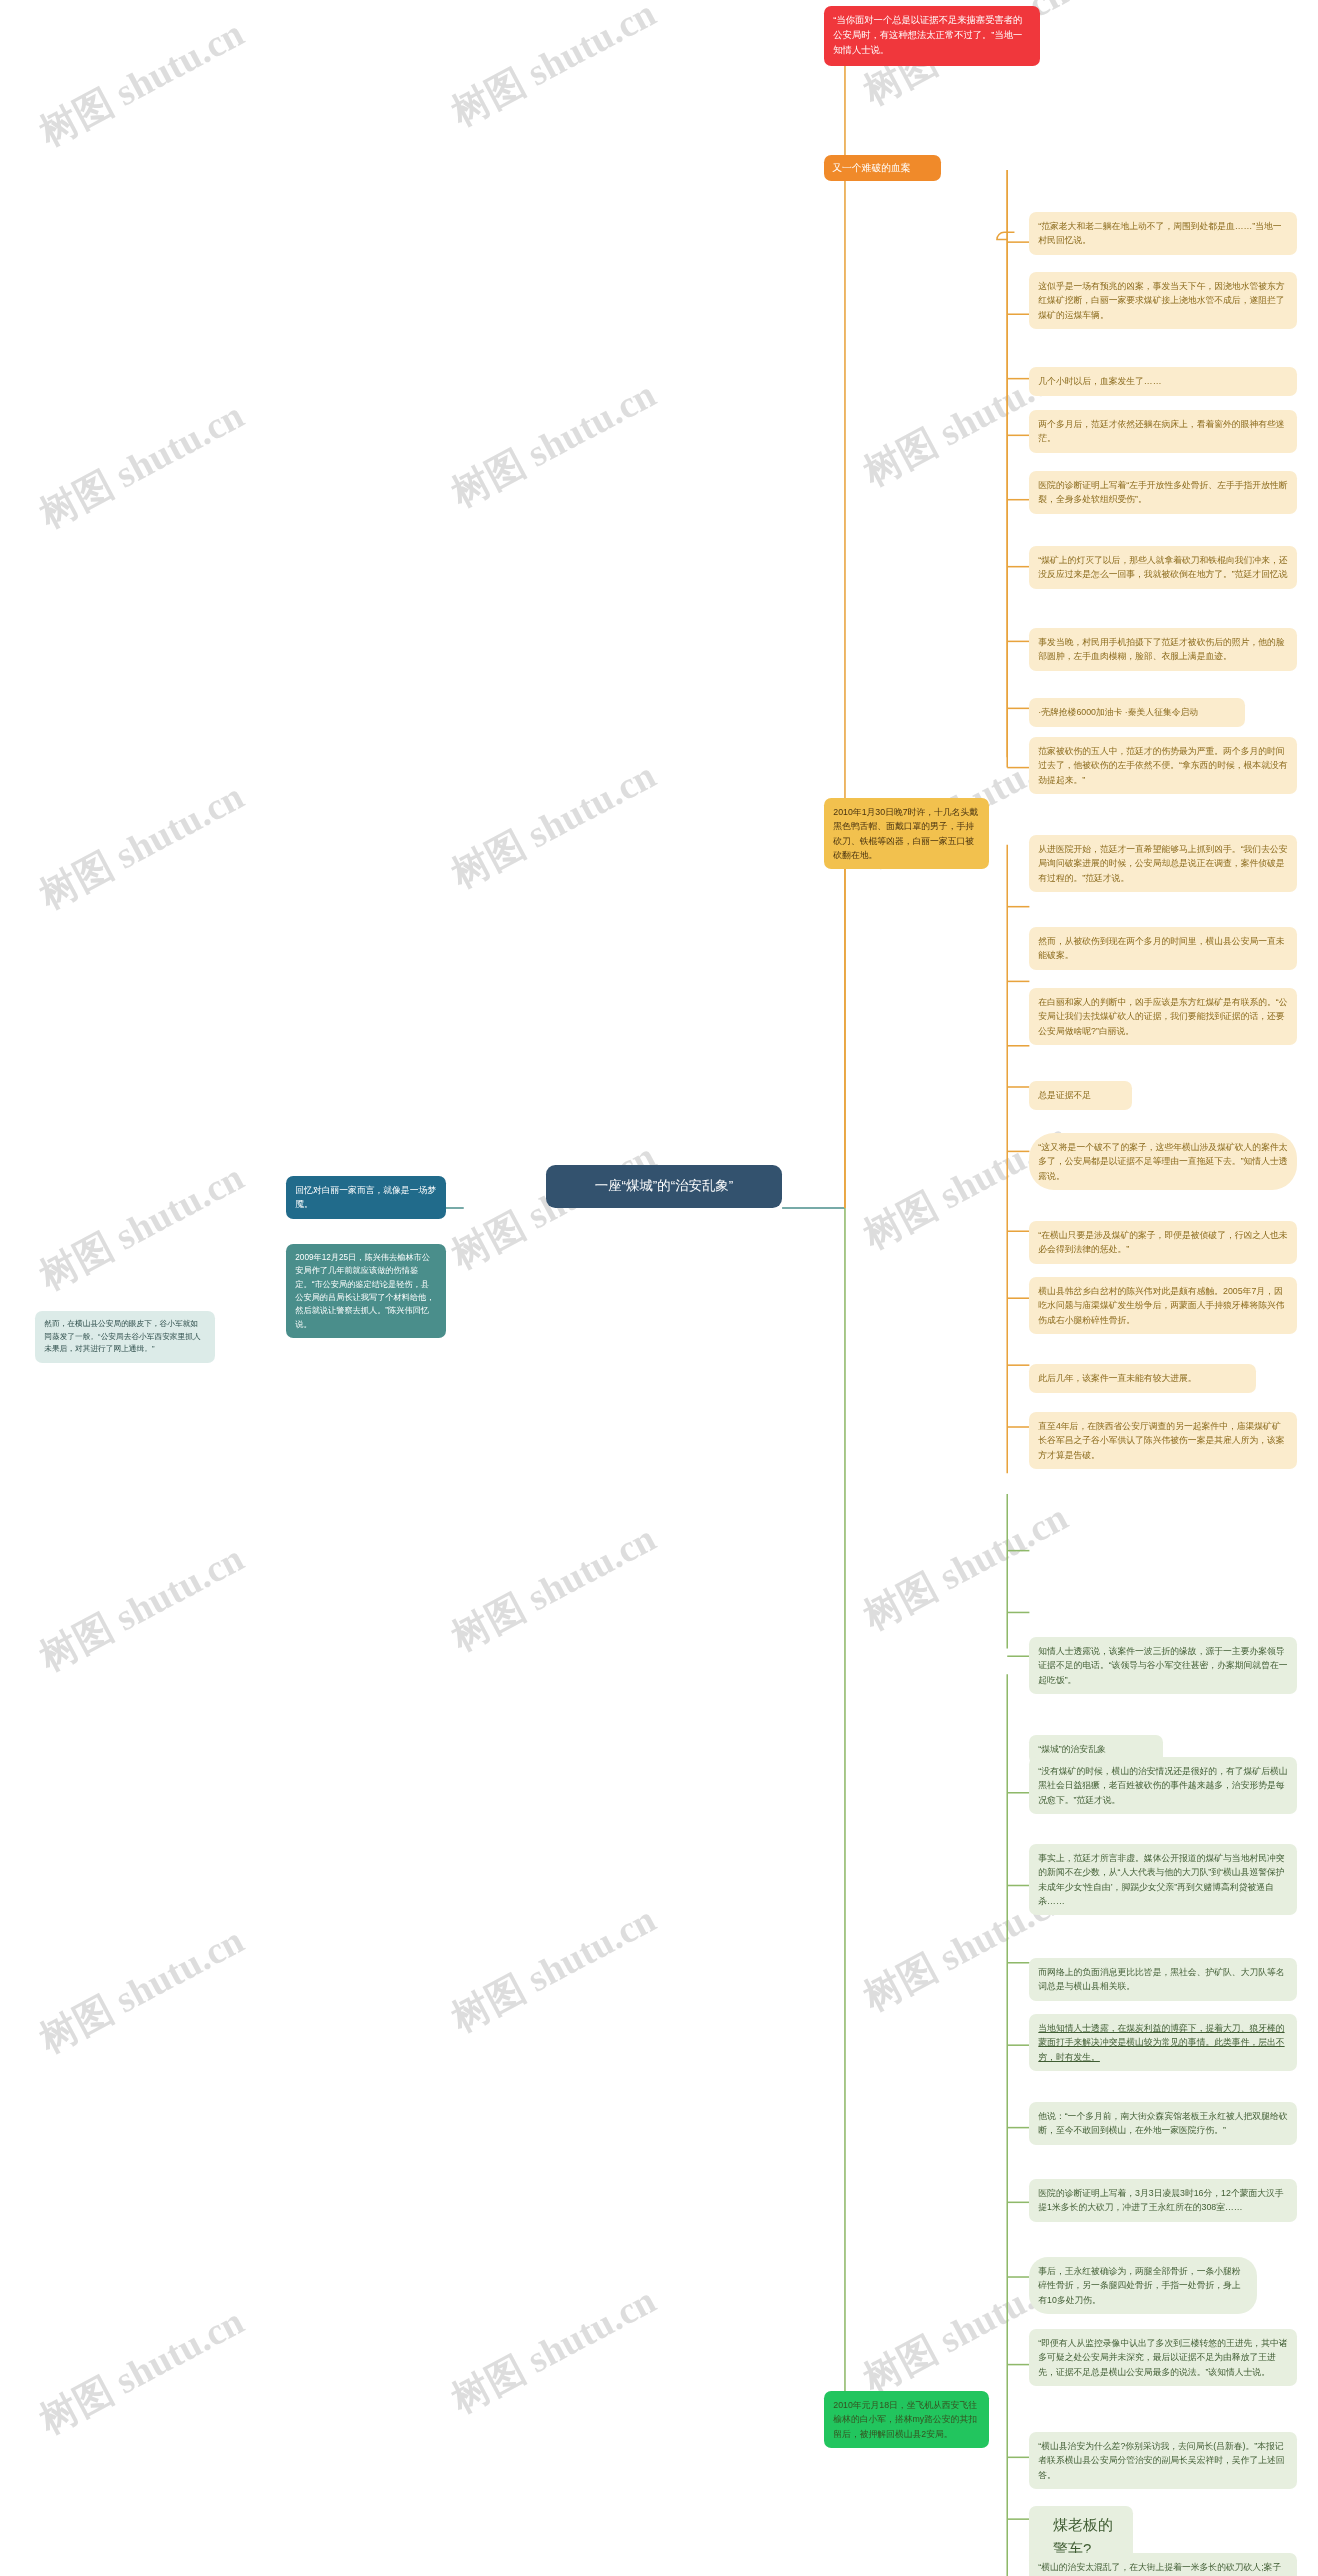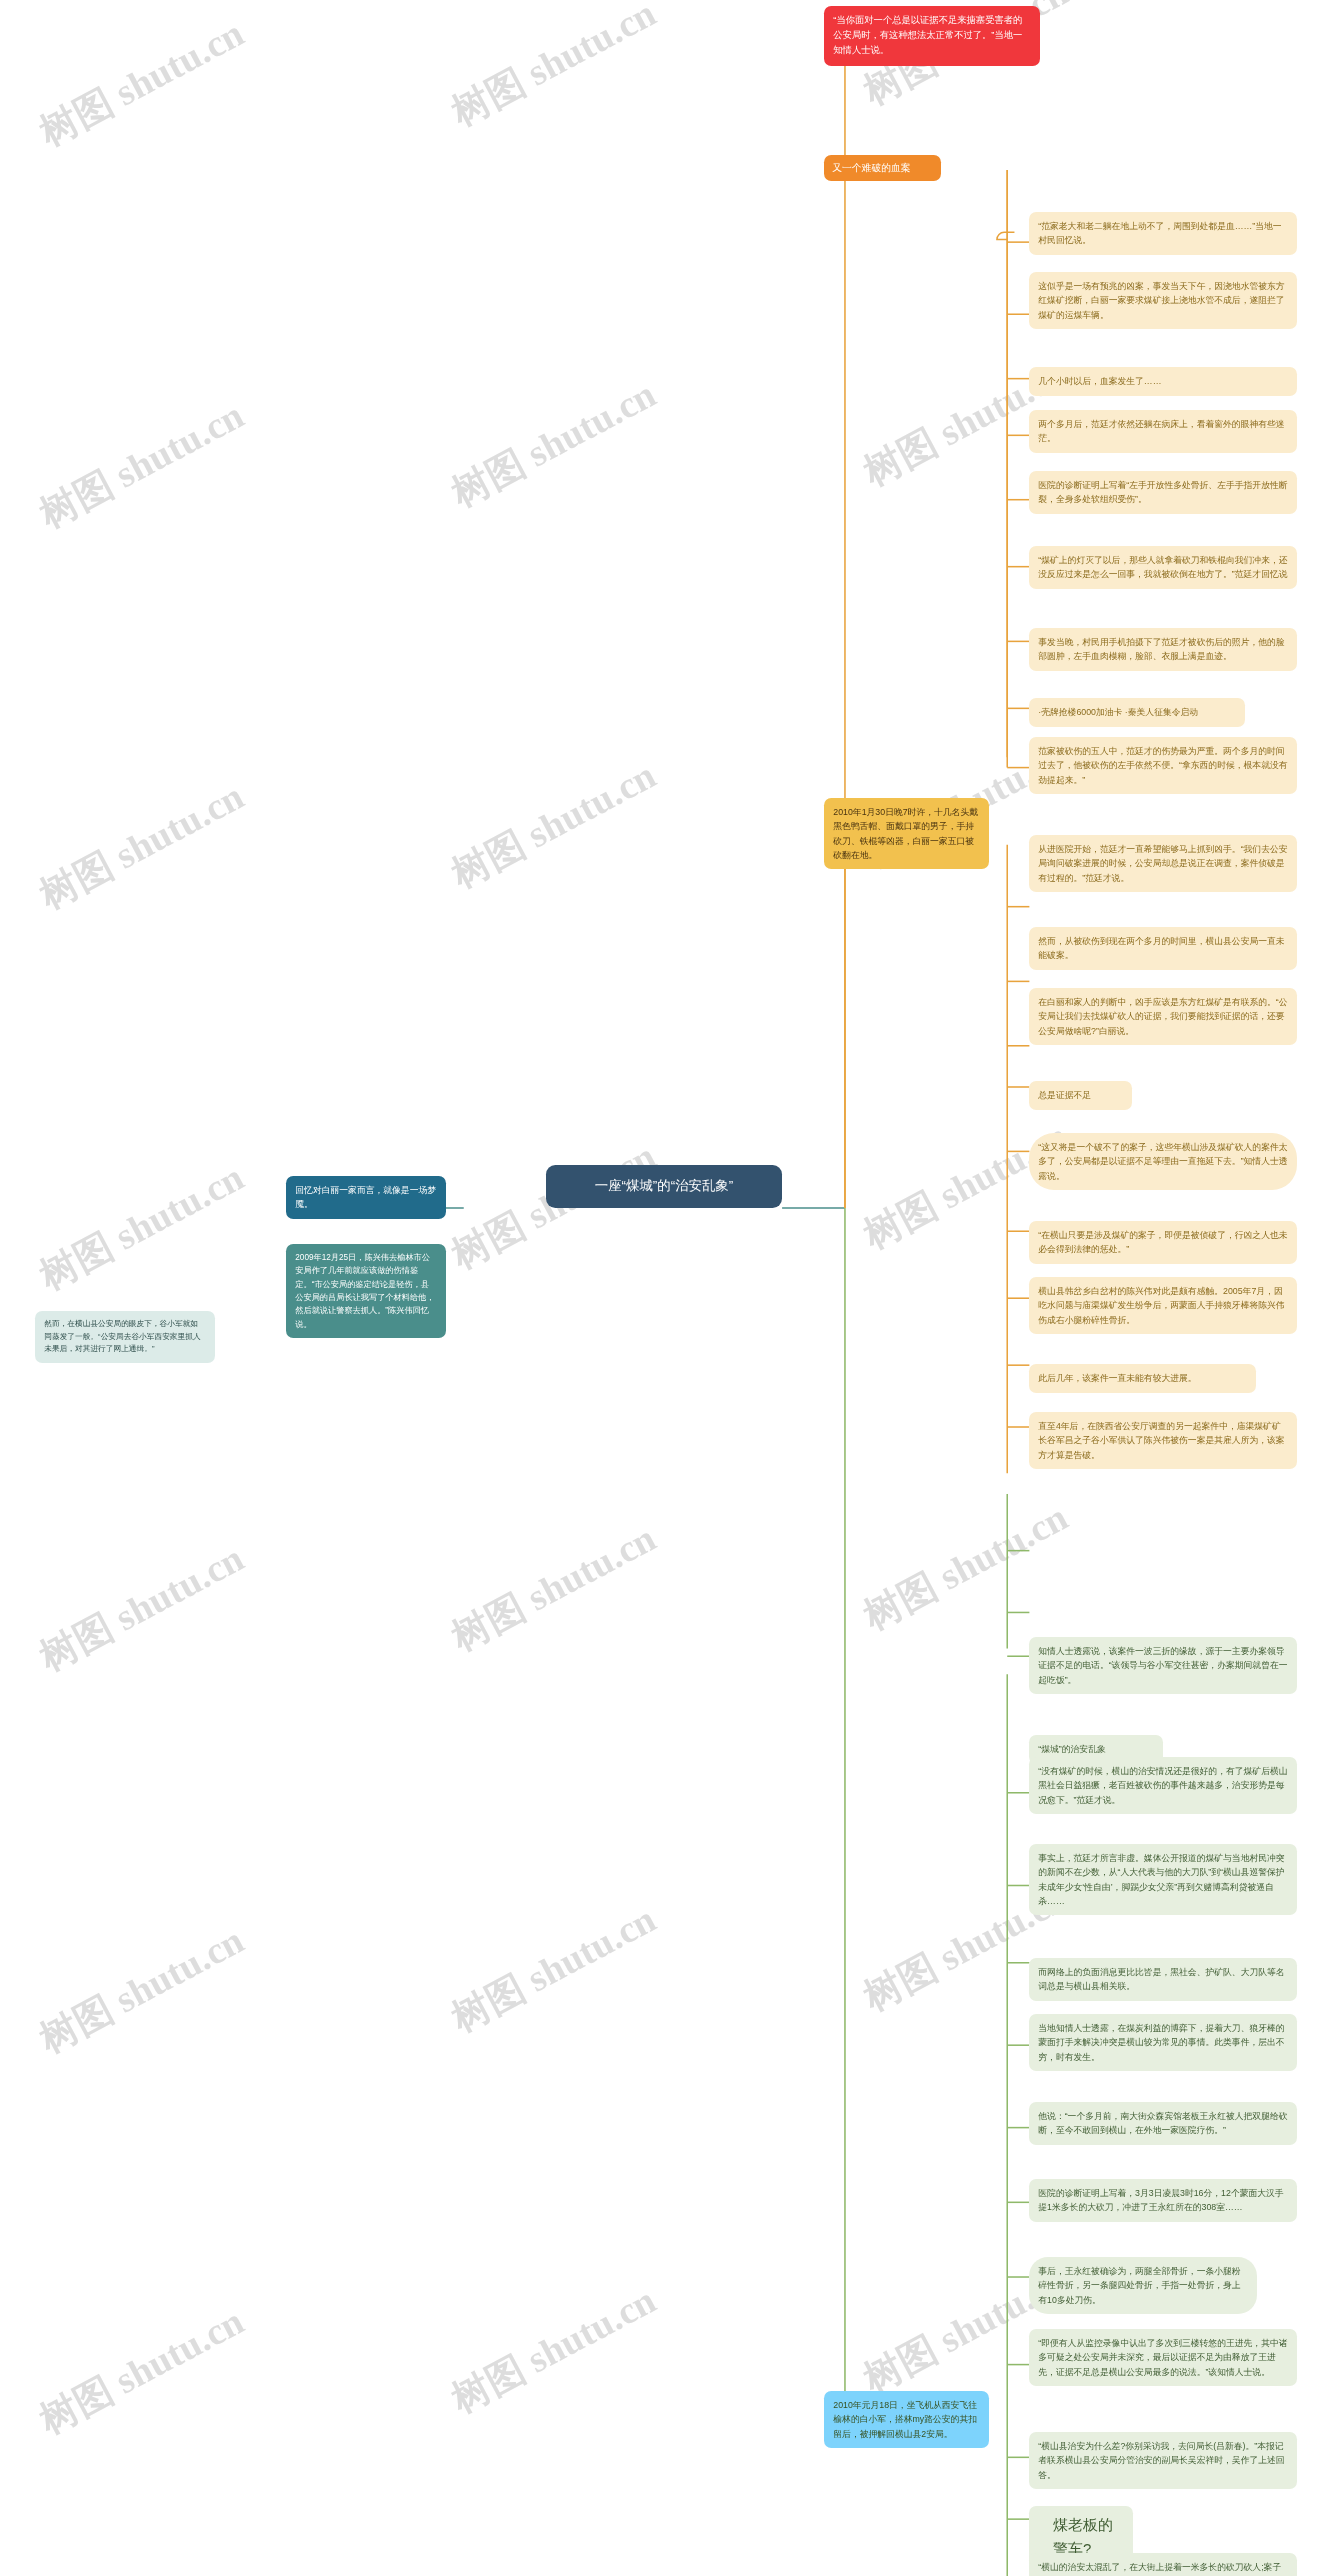--- a/index.html
+++ b/index.html
@@ -55,21 +55,21 @@
     line-height: 1.5;
   }
   .node.red   { background: #f0373c; color: #ffffff; font-size: 10.3px; }
   .node.orange{ background: #f08a2a; color: #ffffff; font-size: 10.3px; }
   .node.blue  { background: #216b8b; color: #ffffff; font-size: 10.3px; }
   .node.teal  { background: #4a8e8b; color: #ffffff; font-size: 10.3px; }
   .node.mint  { background: #dcebe8; color: #2f4f4c; font-size: 9.8px; }
   .node.gold  { background: #f2c14e; color: #4a3410; font-size: 10.3px; }
   .node.cream { background: #fbeccd; color: #8a6a1c; font-size: 9.8px; }
   .node.sage  { background: #e7efdf; color: #3f5c32; font-size: 9.8px; }
-  .node.olive { background: #7dd3fc; color: #36501f; font-size: 10.3px; }
+  .node.olive { background: #22c55e; color: #36501f; font-size: 10.3px; }
 </style>
 </head>
 <body>
 
 <div id="canvas">
 
   <div class="wm" style="left:31px;  top:113px;">树图 shutu.cn</div>
   <div class="wm" style="left:31px;  top:495px;">树图 shutu.cn</div>
   <div class="wm" style="left:31px;  top:876px;">树图 shutu.cn</div>
   <div class="wm" style="left:31px;  top:1257px;">树图 shutu.cn</div>
@@ -201,21 +201,21 @@
   <div class="node cream" style="left:1029px; top:1277px; width:268px; font-size:8.8px;">横山县韩岔乡白岔村的陈兴伟对此是颇有感触。2005年7月，因吃水问题与庙渠煤矿发生纷争后，两蒙面人手持狼牙棒将陈兴伟伤成右小腿粉碎性骨折。</div>
   <div class="node cream" style="left:1029px; top:1364px; width:227px; font-size:8.8px;">此后几年，该案件一直未能有较大进展。</div>
   <div class="node cream" style="left:1029px; top:1412px; width:268px; font-size:8.8px;">直至4年后，在陕西省公安厅调查的另一起案件中，庙渠煤矿矿长谷军昌之子谷小军供认了陈兴伟被伤一案是其雇人所为，该案方才算是告破。</div>
 
   <div class="node sage" style="left:1029px; top:1637px; width:268px; font-size:8.8px;">知情人士透露说，该案件一波三折的缘故，源于一主要办案领导证据不足的电话。“该领导与谷小军交往甚密，办案期间就曾在一起吃饭”。</div>
   <div class="node sage" style="left:1029px; top:1735px; width:134px; font-size:8.8px;">“煤城”的治安乱象</div>
 
   <div class="node sage" style="left:1029px; top:1844px; width:268px; font-size:8.8px;">事实上，范廷才所言非虚。媒体公开报道的煤矿与当地村民冲突的新闻不在少数，从“人大代表与他的大刀队”到“横山县巡警保护未成年少女‘性自由’，脚踢少女父亲”再到欠赌博高利贷被逼自杀……</div>
   <div class="node sage" style="left:1029px; top:1757px; width:268px; font-size:8.8px;">“没有煤矿的时候，横山的治安情况还是很好的，有了煤矿后横山黑社会日益猖獗，老百姓被砍伤的事件越来越多，治安形势是每况愈下。”范廷才说。</div>
   <div class="node sage" style="left:1029px; top:1958px; width:268px; font-size:8.8px;">而网络上的负面消息更比比皆是，黑社会、护矿队、大刀队等名词总是与横山县相关联。</div>
-  <div class="node sage" style="left:1029px; top:2014px; width:268px; font-size:8.8px;">当地知情人士透露，在煤炭利益的博弈下，提着大刀、狼牙棒的蒙面打手来解决冲突是横山较为常见的事情。此类事件，层出不穷，时有发生。</div>
+  <div class="node sage" style="left:1029px; top:2014px; width:268px; font-size:8.8px;text-decoration:underline;">当地知情人士透露，在煤炭利益的博弈下，提着大刀、狼牙棒的蒙面打手来解决冲突是横山较为常见的事情。此类事件，层出不穷，时有发生。</div>
   <div class="node sage" style="left:1029px; top:2102px; width:268px; font-size:8.8px;">他说：“一个多月前，南大街众森宾馆老板王永红被人把双腿给砍断，至今不敢回到横山，在外地一家医院疗伤。”</div>
   <div class="node sage" style="left:1029px; top:2179px; width:268px; font-size:8.8px;">医院的诊断证明上写着，3月3日凌晨3时16分，12个蒙面大汉手提1米多长的大砍刀，冲进了王永红所在的308室……</div>
   <div class="node sage" style="left:1029px; top:2257px; width:228px; font-size:8.8px;border-radius:19px;">事后，王永红被确诊为，两腿全部骨折，一条小腿粉碎性骨折，另一条腿四处骨折，手指一处骨折，身上有10多处刀伤。</div>
   <div class="node sage" style="left:1029px; top:2329px; width:268px; font-size:8.8px;">“即便有人从监控录像中认出了多次到三楼转悠的王进先，其中诸多可疑之处公安局并未深究，最后以证据不足为由释放了王进先，证据不足总是横山公安局最多的说法。”该知情人士说。</div>
   <div class="node sage" style="left:1029px; top:2432px; width:268px; font-size:8.8px;">“横山县治安为什么差?你别采访我，去问局长(吕新春)。”本报记者联系横山县公安局分管治安的副局长吴宏祥时，吴作了上述回答。</div>
   <div class="node sage" style="left:1029px; top:2506px; width:104px; font-size:15px;padding-left:24px;">煤老板的警车?</div>
   <div class="node sage" style="left:1029px; top:2553px; width:268px; font-size:8.8px;">“横山的治安太混乱了，在大街上提着一米多长的砍刀砍人;案子破了之后，嫌疑人能没事一般的出来……”上述知情人士说。</div>
 
   <div class="node olive" style="left:824px; top:2391px; width:165px; font-size:8.8px;">2010年元月18日，坐飞机从西安飞往榆林的白小军，搭林my路公安的其扣留后，被押解回横山县2安局。</div>
 

